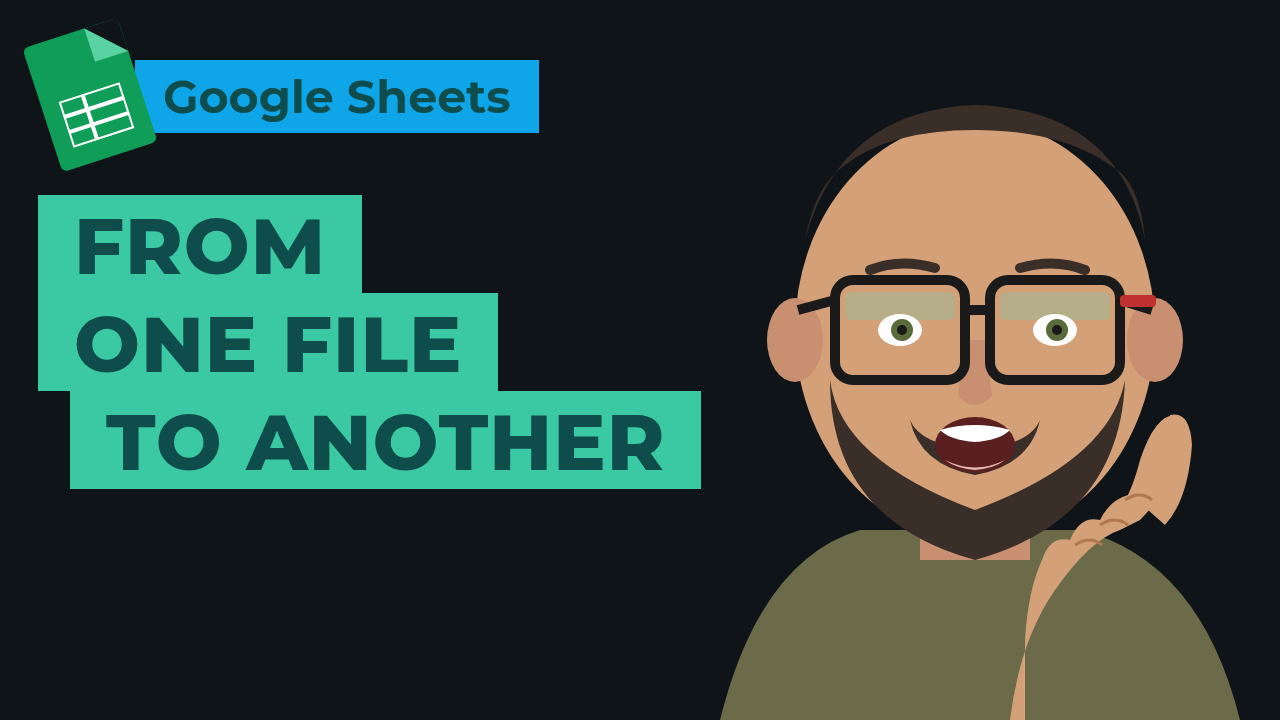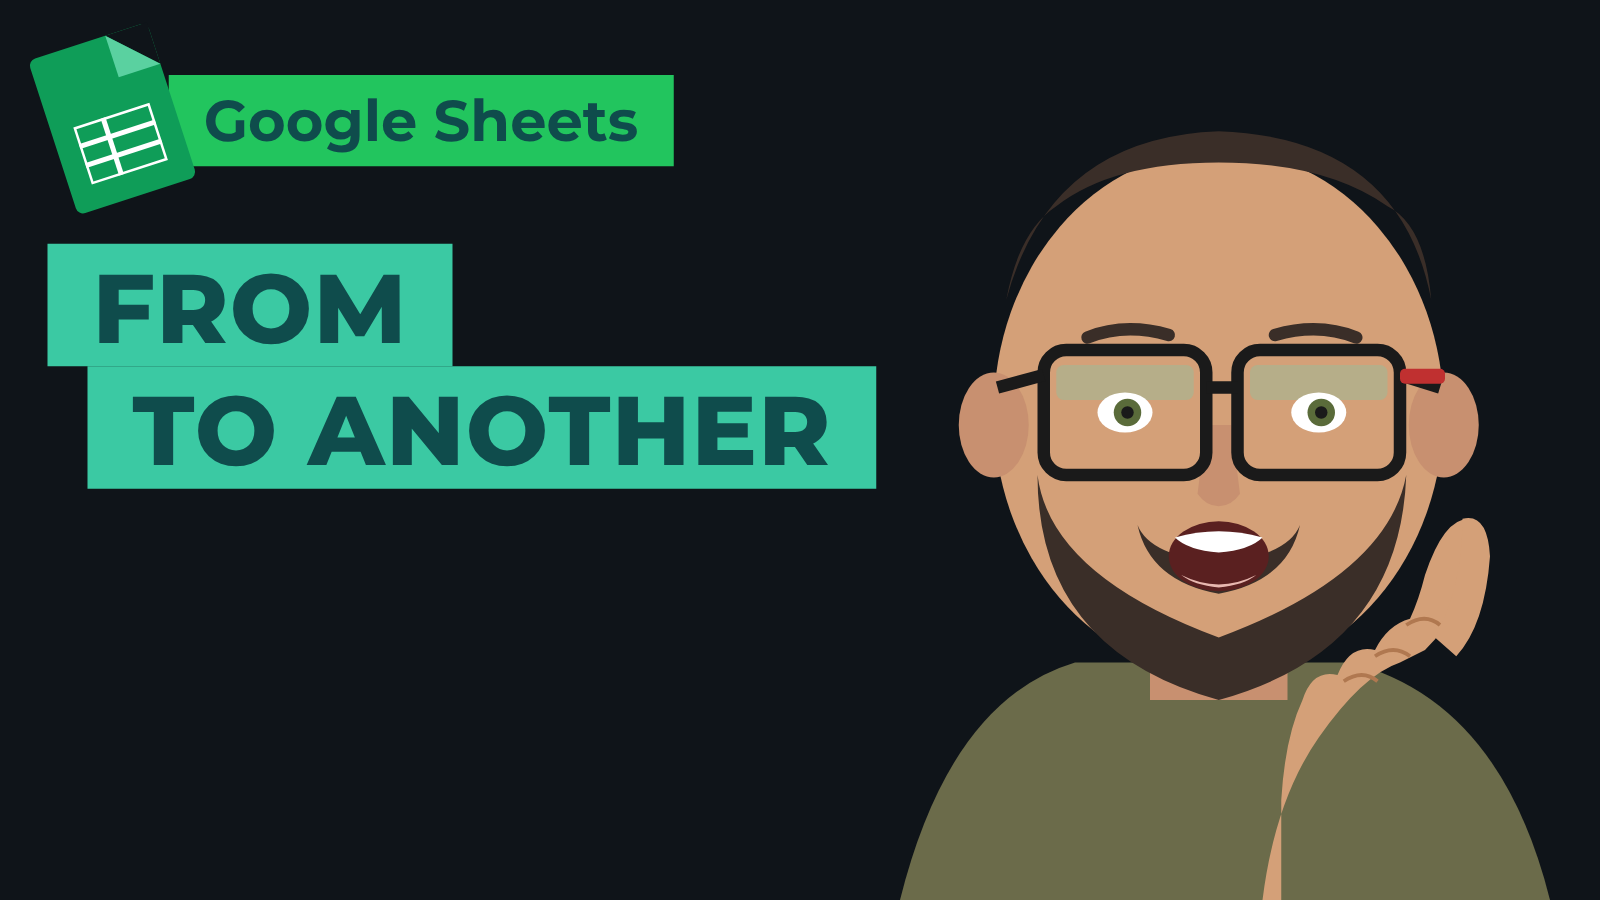--- a/index.html
+++ b/index.html
@@ -58,21 +58,21 @@
       height: 48px;
     }
     .sheets-grid svg {
       width: 100%;
       height: 100%;
     }
     .header-label {
       position: absolute;
       top: 60px;
       left: 135px;
-      background-color: #22c55e;
+      background-color: #0ea5e9;
       color: #0f4c4c;
       font-size: 46px;
       font-weight: 700;
       padding: 8px 28px;
       z-index: 2;
     }
     .title-container {
       position: absolute;
       top: 195px;
       left: 38px;
@@ -129,20 +129,21 @@
         <line x1="25" y1="0" x2="25" y2="48" stroke="#ffffff" stroke-width="4"></line>
       </svg>
     </div>
   </div>
 </div>
 
 <div class="header-label">Google Sheets</div>
 
 <div class="title-container">
   <div class="title-row title-row-1">FROM</div><br>
+  <div class="title-row title-row-2">ONE FILE</div>
   <div class="title-row title-row-3">TO ANOTHER</div>
 </div>
 
 <div class="person-placeholder">
   <svg class="person-svg" viewBox="0 0 700 720">
 
     <path d="M 140 720 Q 180 560 280 530 L 500 530 Q 620 560 660 720 Z" fill="#6b6b4a"></path>
 
     <rect x="340" y="480" width="110" height="80" fill="#c89070"></rect>
 

